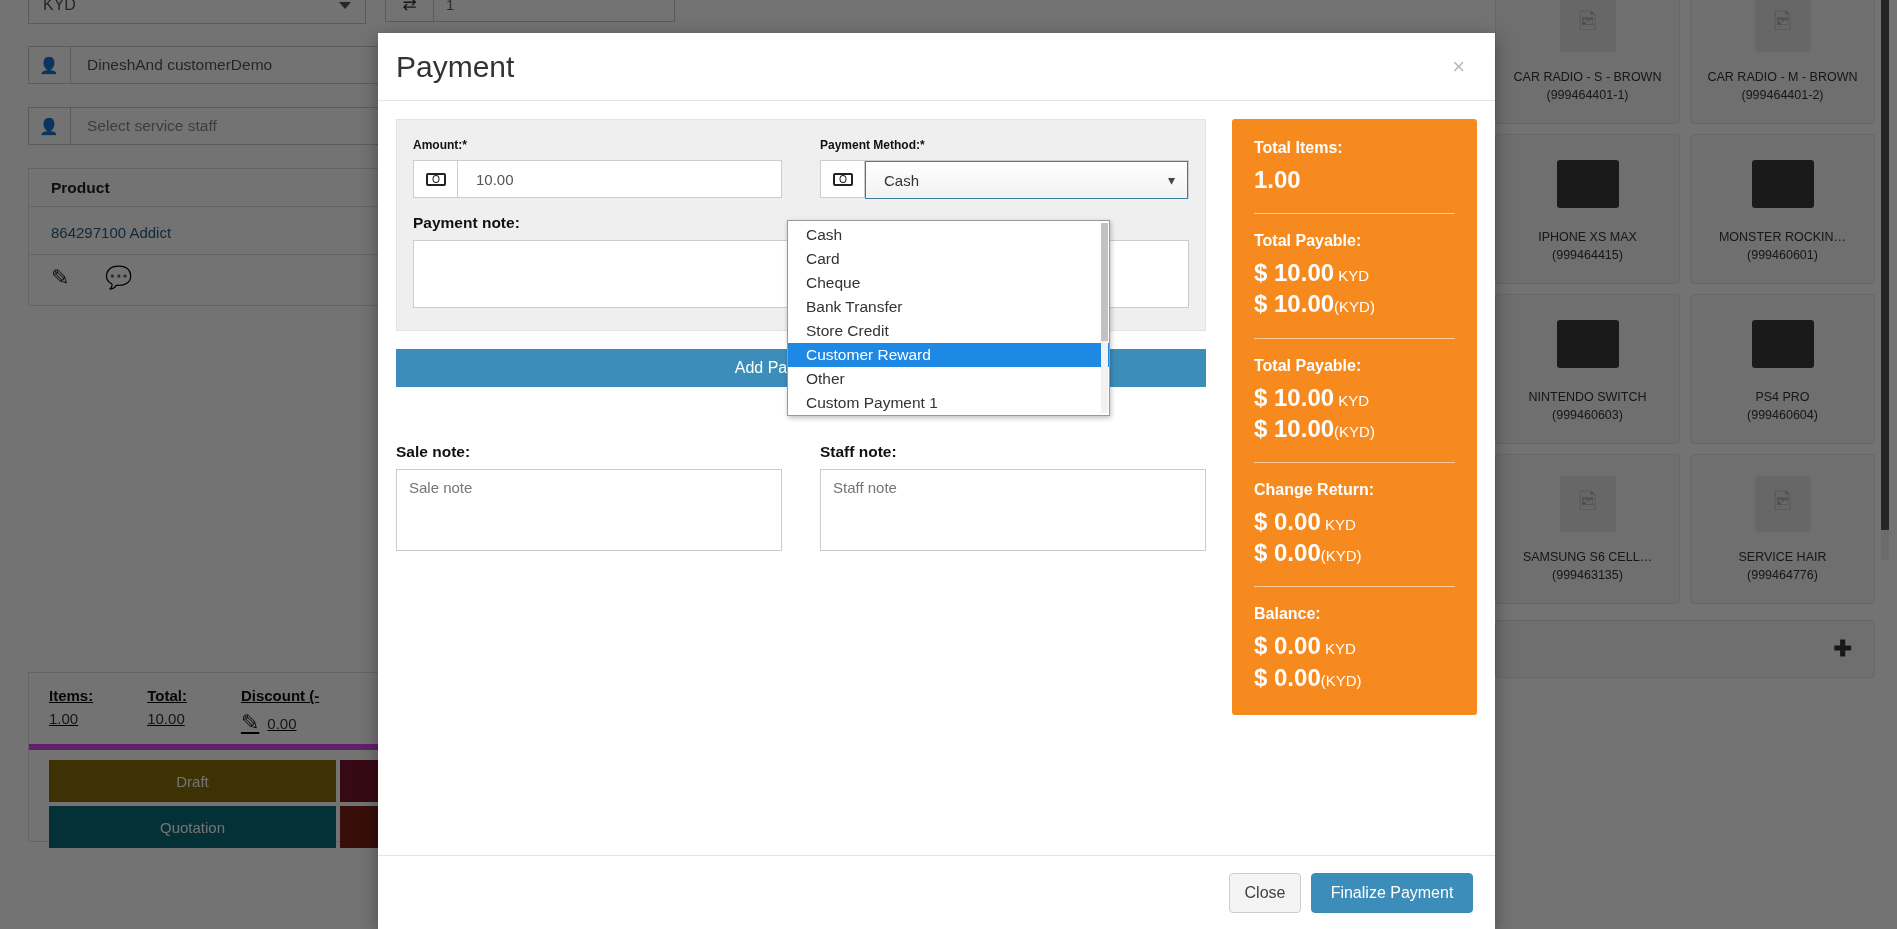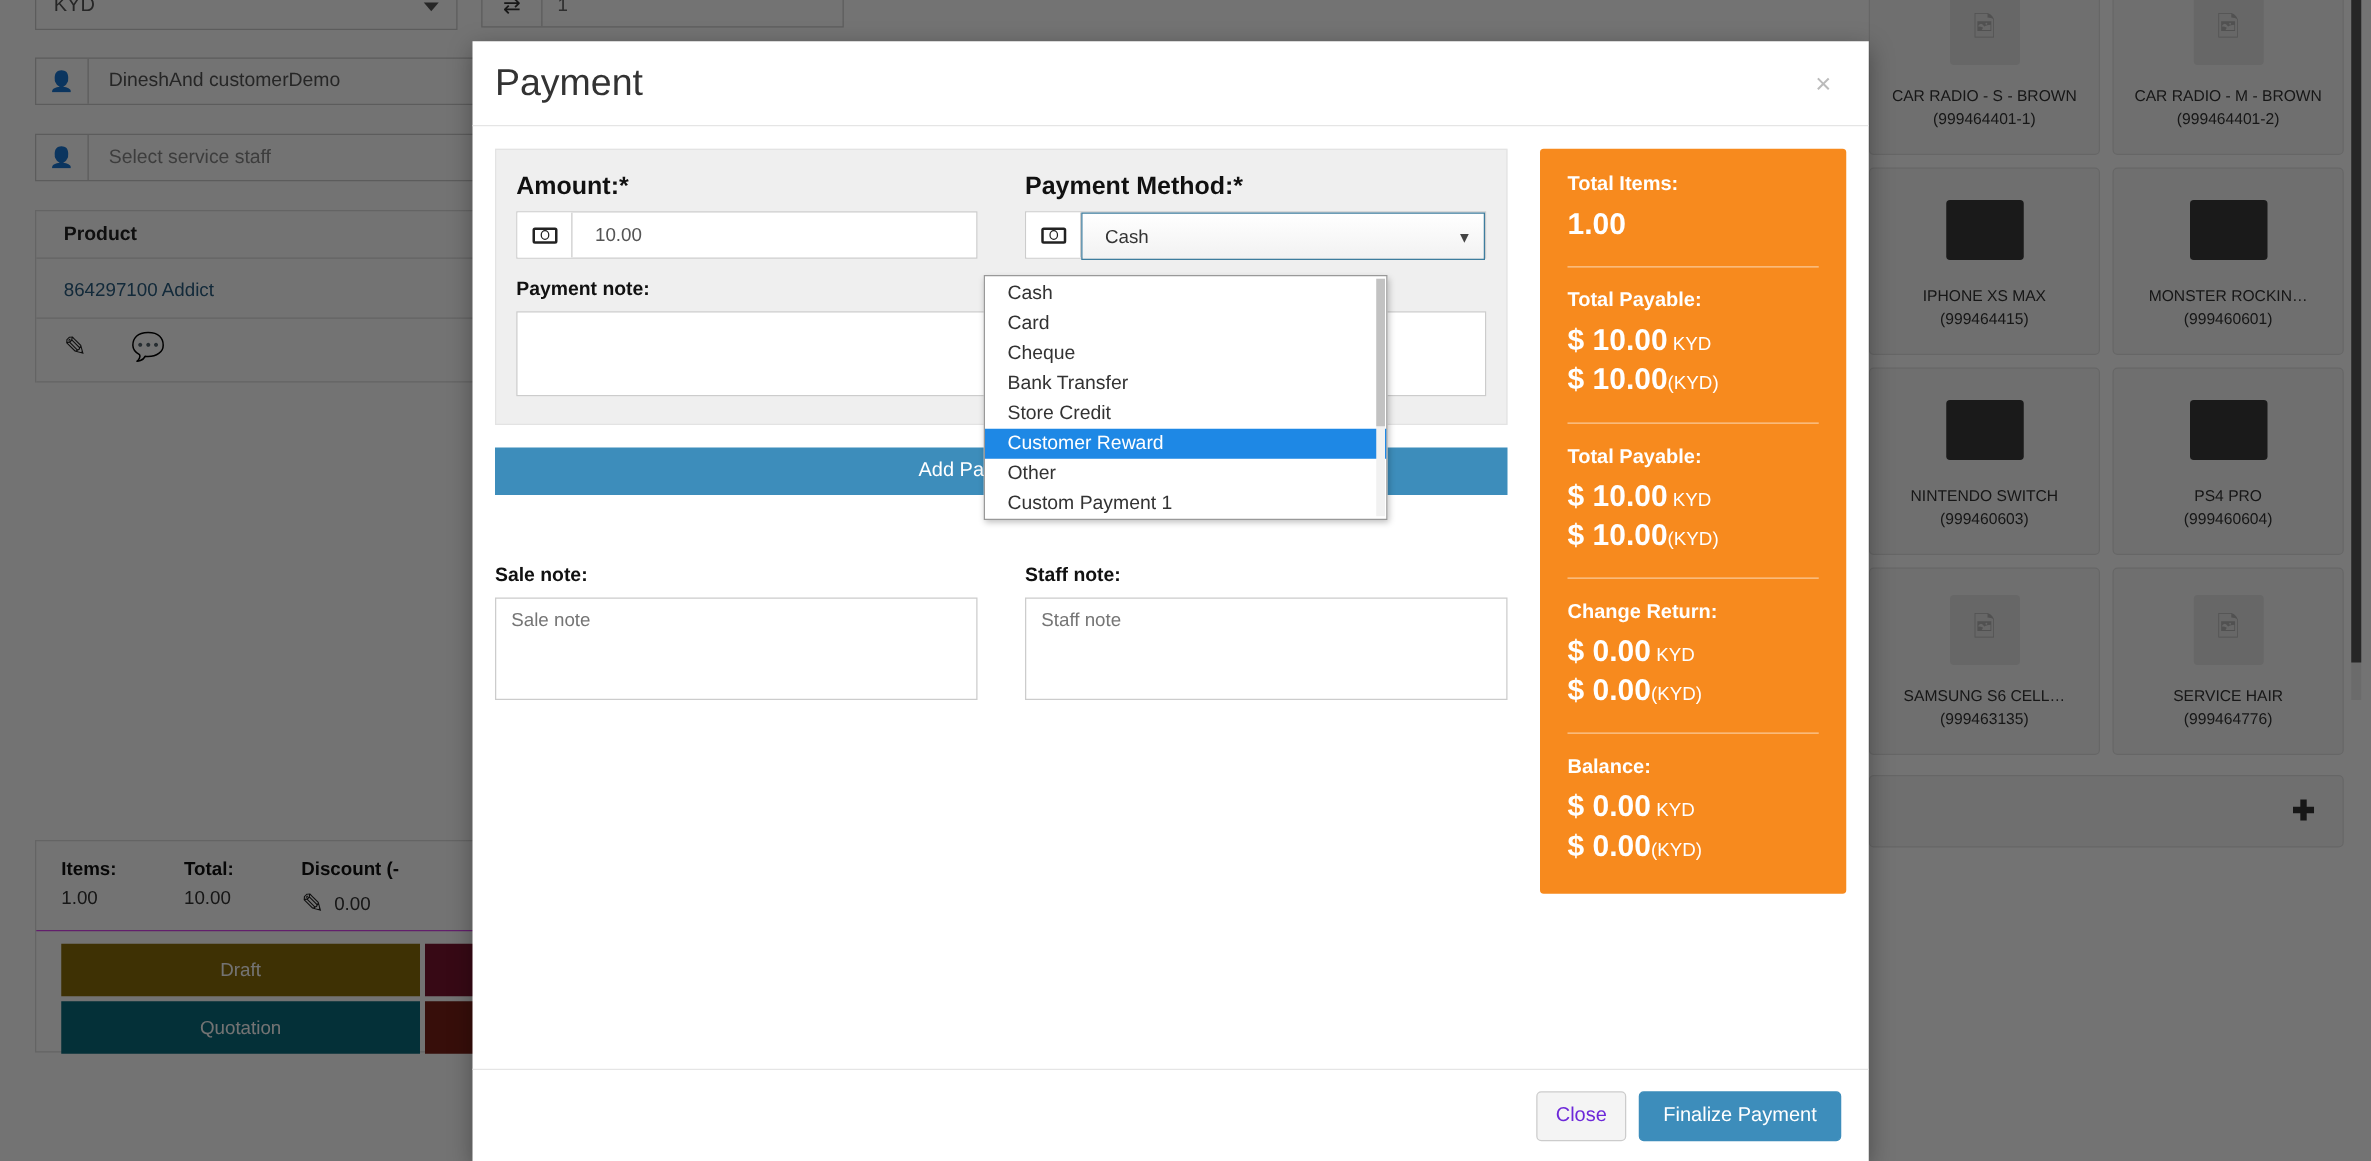--- a/index.html
+++ b/index.html
@@ -123,22 +123,23 @@
   .totals-panel {
     position: absolute;
     left: 28px; top: 672px;
     width: 620px; height: 170px;
     background: #fff;
     border: 1px solid #ddd;
   }
   .totals-grid {
     display: flex;
     padding: 14px 20px 8px 20px;
-    border-bottom: 1px solid #d946ef;
+    border-bottom: 6px solid #d946ef;
     gap: 54px;
+    text-decoration: underline;
   }
   .tg-col { display: flex; flex-direction: column; gap: 6px; }
   .tg-label { font-weight: bold; font-size: 15px; color: #111; }
   .tg-val { font-size: 15px; color: #333; display: flex; align-items: center; gap: 8px; }
   .totals-btns {
     display: grid;
     grid-template-columns: 1fr 1fr;
     gap: 4px;
     padding: 10px 20px 14px 20px;
   }
@@ -268,21 +269,21 @@
     border: 1px solid #e3e3e3;
     padding: 18px 16px 22px 16px;
     position: relative;
   }
   .pb-row {
     display: flex;
     gap: 38px;
   }
   .pb-field { flex: 1; }
   .pb-label {
-    font-weight: bold; font-size: 20px; color: #111;
+    font-weight: bold; font-size: 12px; color: #111;
     margin-bottom: 8px;
     display: block;
   }
   .pb-input-group {
     display: flex;
     height: 38px;
     border: 1px solid #ccc;
     background: #fff;
   }
   .pb-ig-icon {
@@ -417,21 +418,21 @@
     height: 74px;
     display: flex; align-items: center; justify-content: flex-end;
     gap: 10px;
     padding: 0 22px;
   }
   .btn-close {
     min-width: 72px; height: 40px;
     background: #f4f4f4;
     border: 1px solid #ccc;
     border-radius: 4px;
-    font-size: 16px; color: #6d28d9;
+    font-size: 16px; color: #404040;
     font-family: "Liberation Sans", sans-serif;
     cursor: pointer;
   }
   .btn-finalize {
     min-width: 162px; height: 40px;
     background: #3d8dbb;
     border: 1px solid #3d8dbb;
     border-radius: 4px;
     color: #fff; font-size: 16px;
     font-family: "Liberation Sans", sans-serif;

